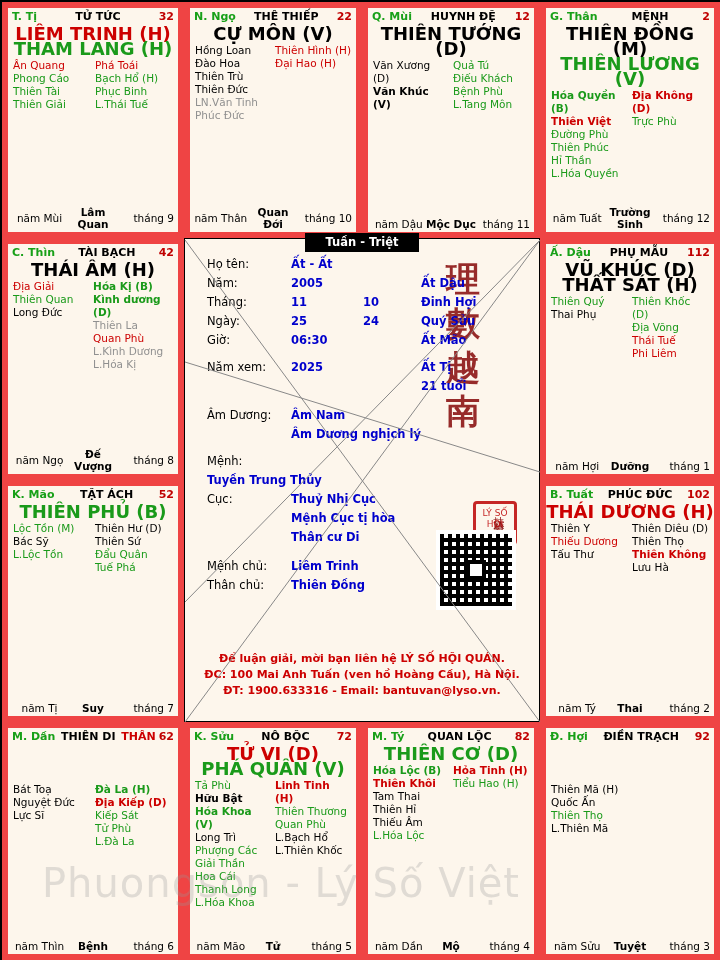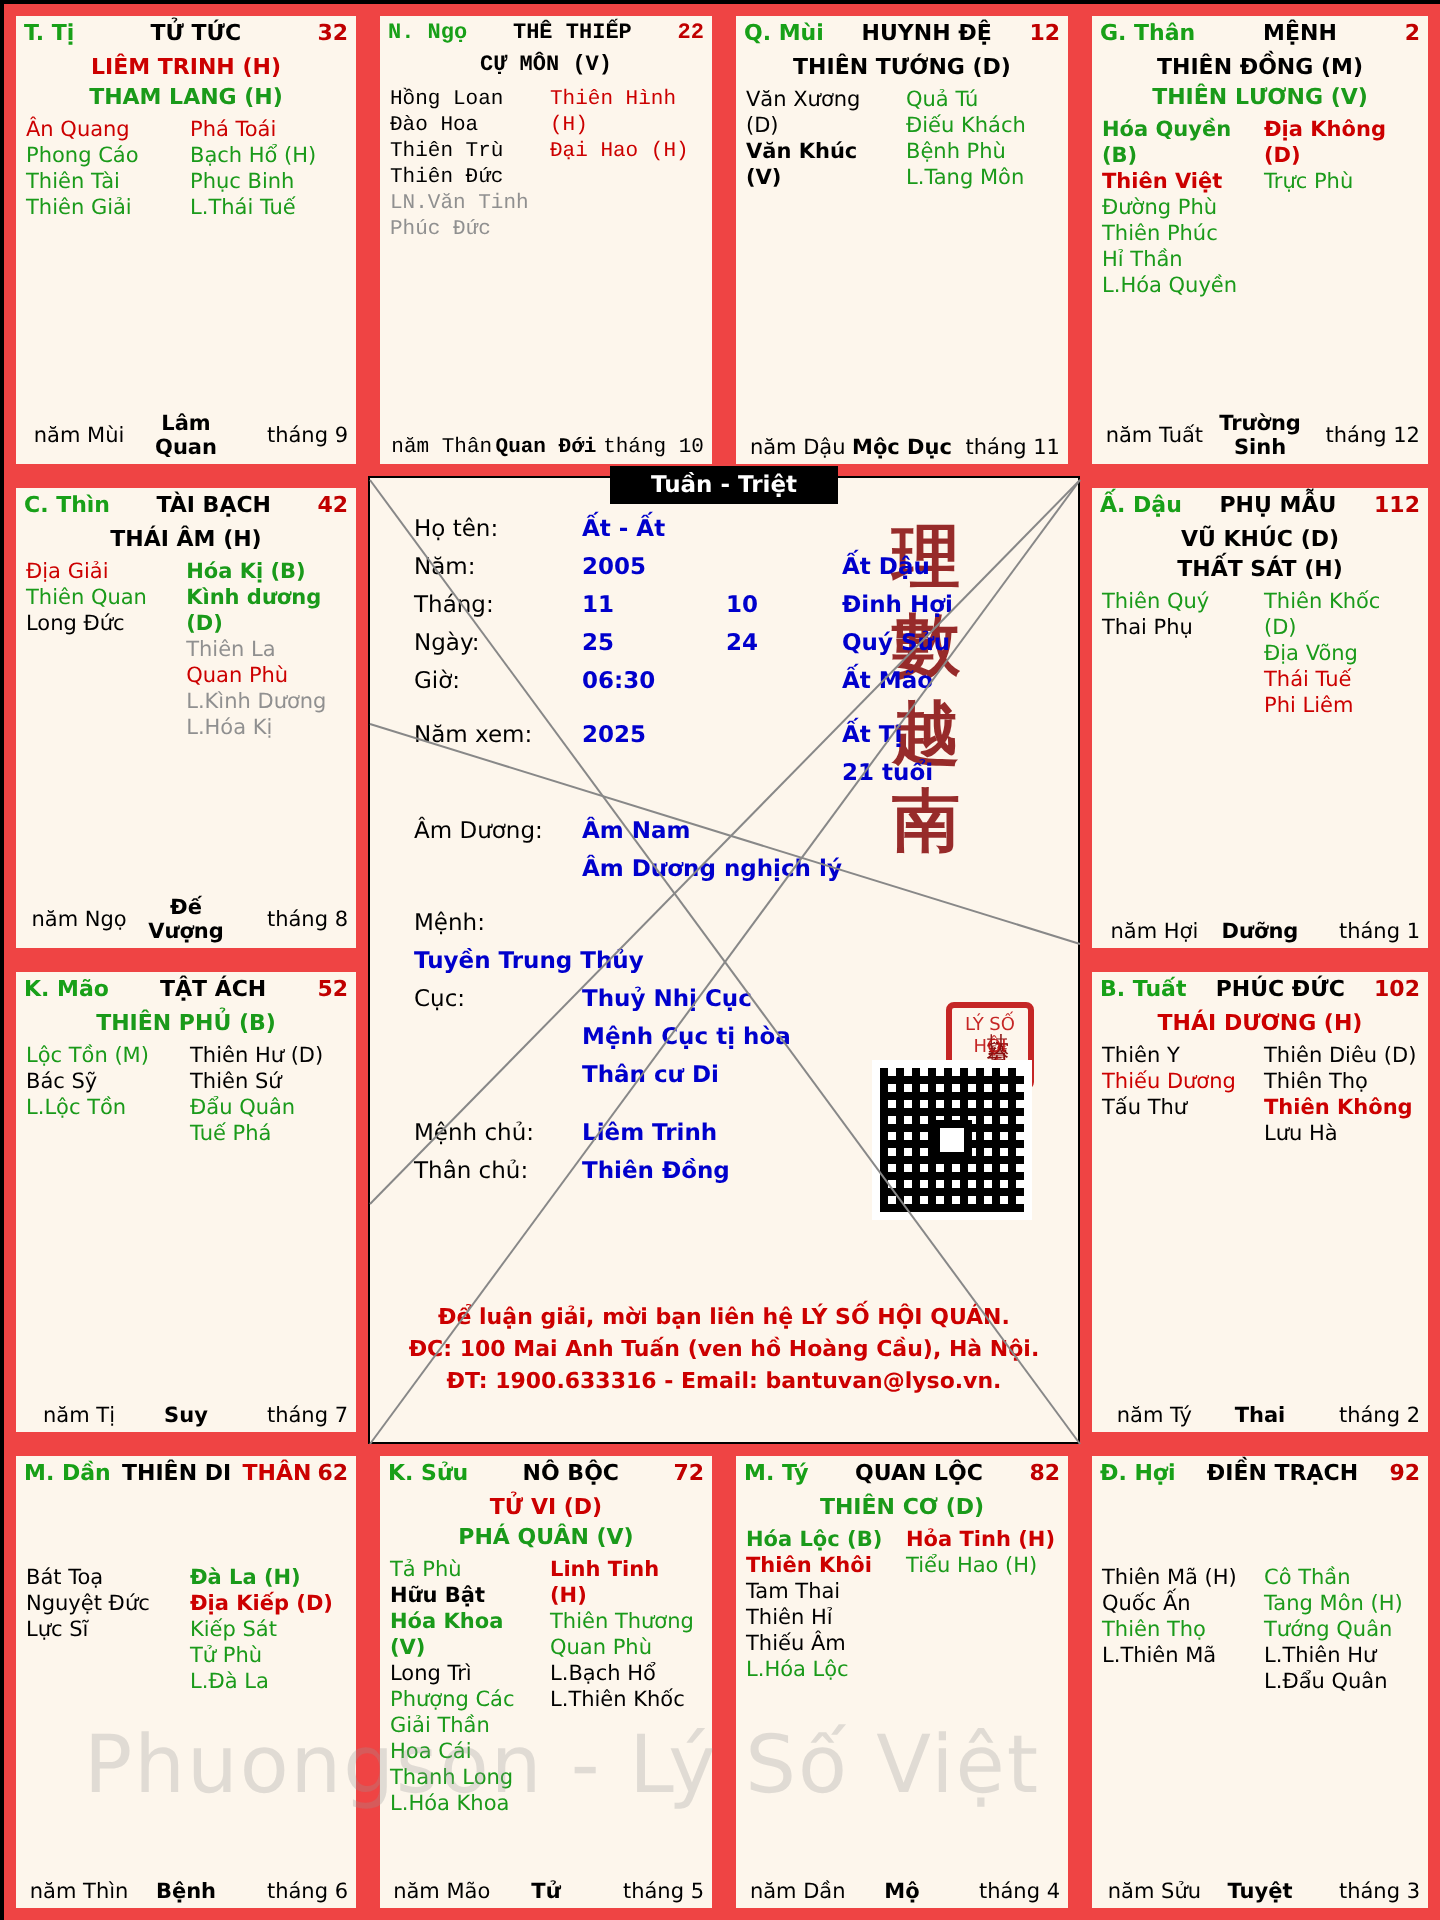--- a/index.html
+++ b/index.html
@@ -33,21 +33,21 @@
     font-size:11px;
     font-weight:bold;
     box-sizing:border-box;
   }
   .hdr .chi{color:#18a018;}
   .hdr .cung{flex:1;text-align:center;color:#000;}
   .hdr .num{color:#c00000;font-weight:bold;}
   .stars-main{
     text-align:center;
     font-weight:bold;
-    font-size:11px;
+    font-size:18px;
     line-height:15px;
     margin-top:2px;
   }
   .cols{
     display:flex;
     margin-top:3px;
     padding:0 5px;
     gap:4px;
   }
   .col{flex:1;line-height:13px;font-size:10.5px;}
@@ -217,21 +217,21 @@
         <div class="green">L.Thái Tuế</div>
       </div>
     </div>
     <div class="footer">
       <span class="f1">năm Mùi</span>
       <span class="f2">Lâm Quan</span>
       <span class="f3">tháng 9</span>
     </div>
   </div>
 
-  <div class="cell" style="left:182px;top:0;width:178px;height:236px;font-family:Liberation Mono, monospace;">
+  <div class="cell" style="left:182px;top:0;width:178px;height:236px;">
     <div class="hdr">
       <span class="chi">N. Ngọ</span>
       <span class="cung">THÊ THIẾP</span>
       <span class="num">22</span>
     </div>
     <div class="stars-main">
       <div class="black">CỰ MÔN (V)</div>
     </div>
     <div class="cols">
       <div class="col">
@@ -534,27 +534,20 @@
       <span class="num">92</span>
     </div>
     <div class="stars-main" style="height:34px;"></div>
     <div class="cols">
       <div class="col">
         <div class="black">Thiên Mã (H)</div>
         <div class="black">Quốc Ấn</div>
         <div class="green">Thiên Thọ</div>
         <div class="black">L.Thiên Mã</div>
       </div>
-      <div class="col">
-        <div class="green">Cô Thần</div>
-        <div class="green">Tang Môn (H)</div>
-        <div class="green">Tướng Quân</div>
-        <div class="black">L.Thiên Hư</div>
-        <div class="black">L.Đẩu Quân</div>
-      </div>
     </div>
     <div class="footer">
       <span class="f1">năm Sửu</span>
       <span class="f2">Tuyệt</span>
       <span class="f3">tháng 3</span>
     </div>
   </div>
 
   <div id="center">
 

